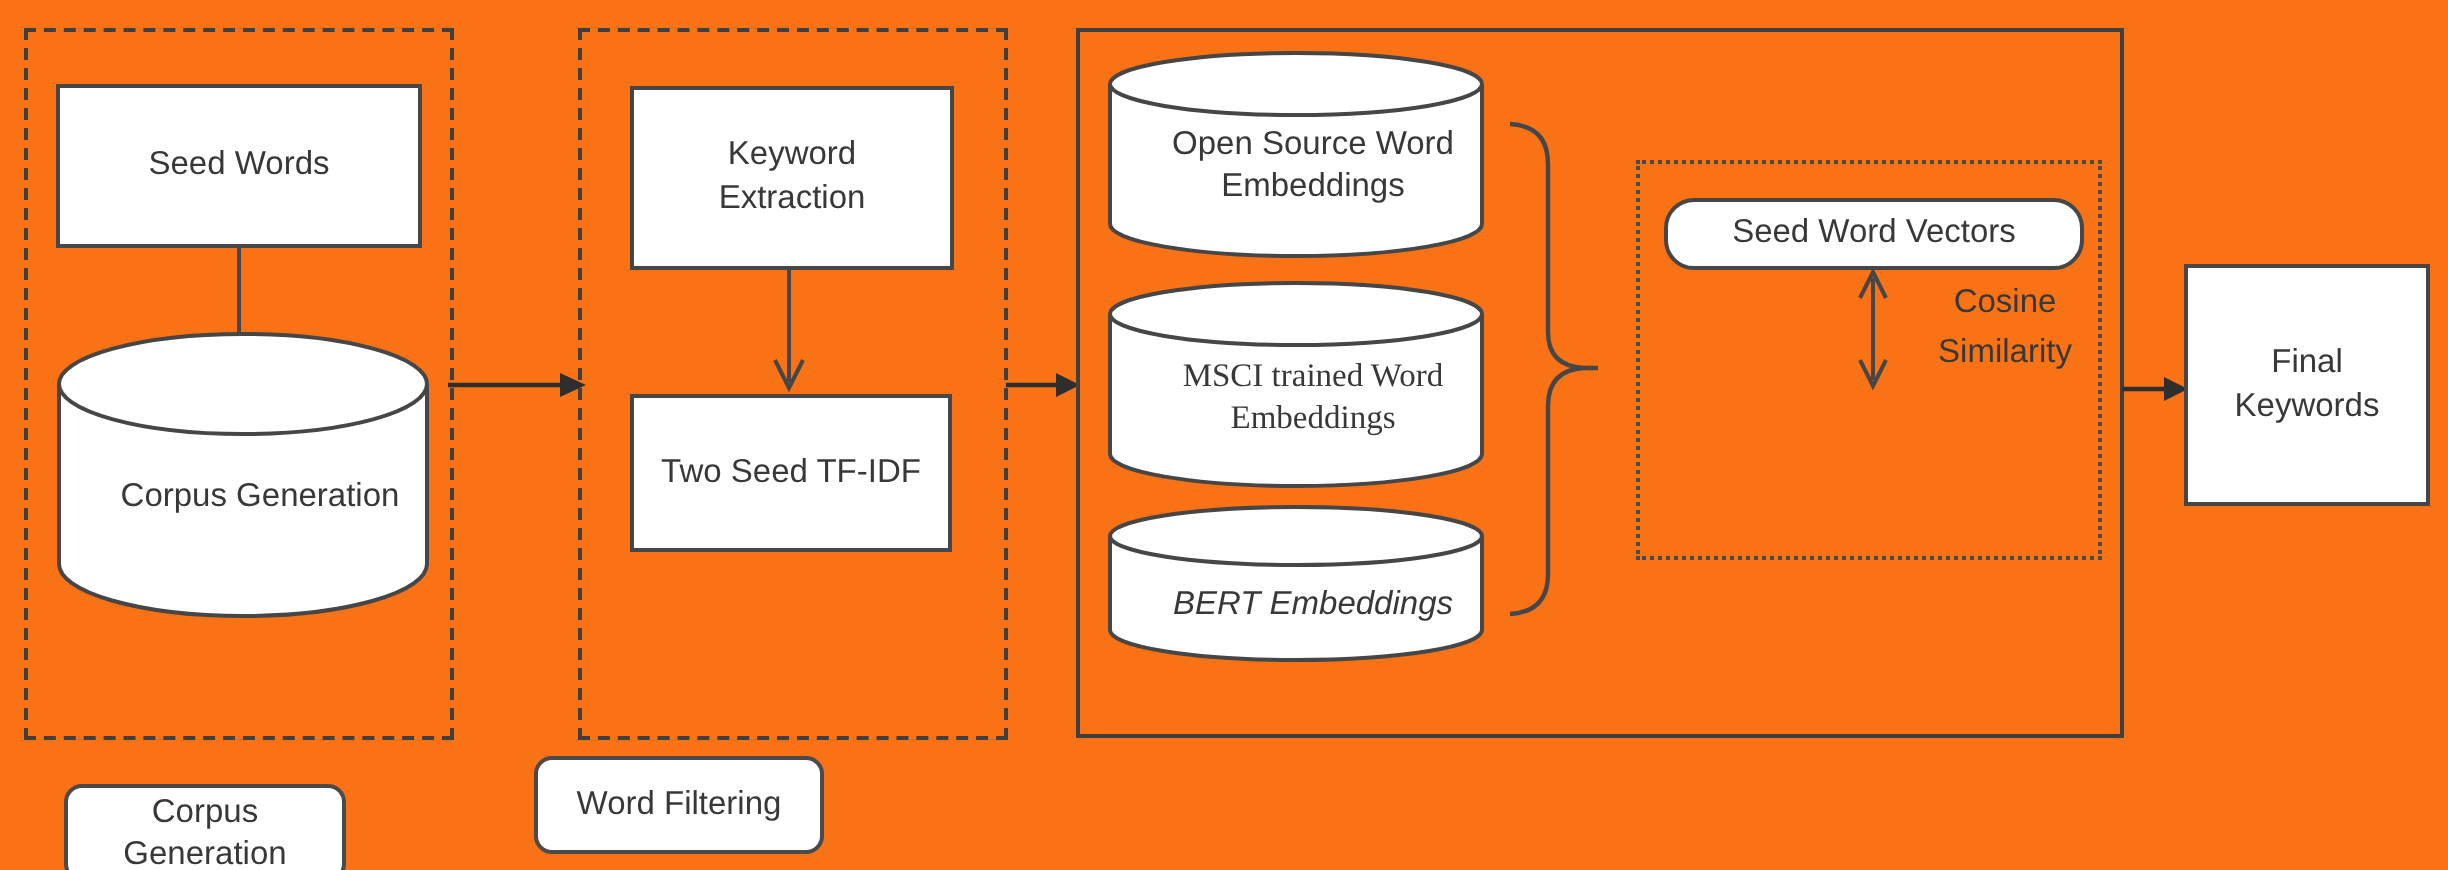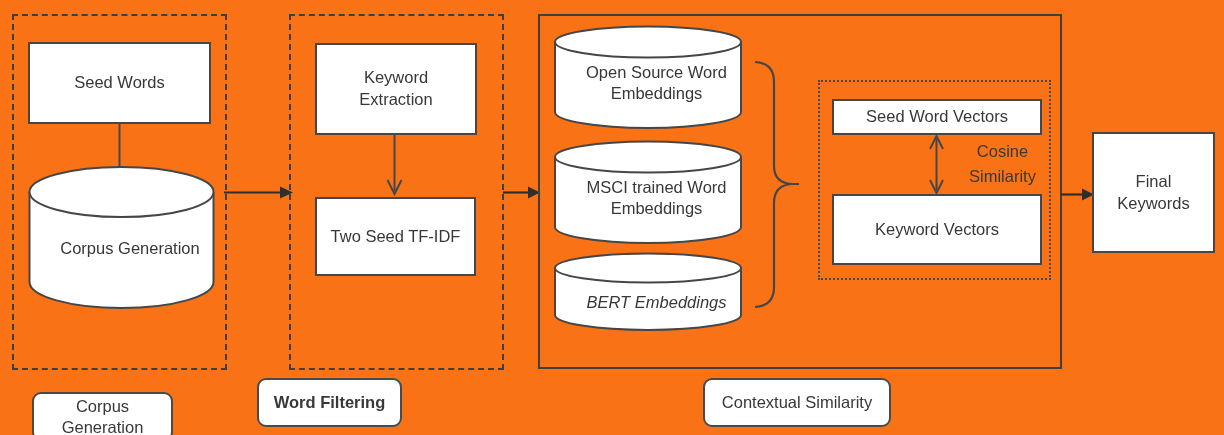--- a/index.html
+++ b/index.html
@@ -91,21 +91,21 @@
 
   <svg class="arrow" style="left:386px;top:135px;" width="17" height="62" viewBox="0 0 17 62">
     <line x1="8.5" y1="0" x2="8.5" y2="56" stroke="#464646" stroke-width="2"></line>
     <polyline points="1.5,45 8.5,59 15.5,45" fill="none" stroke="#464646" stroke-width="2"></polyline>
   </svg>
 
   <div class="node" style="left:315px;top:197px;width:157px;height:75px;">
     <span>Two Seed TF-IDF</span>
   </div>
 
-  <div class="stage-label" style="left:257px;top:378px;width:141px;height:45px;font-weight:bold;">
+  <div class="stage-label" style="left:267px;top:378px;width:141px;height:45px;">
     <span>Word Filtering</span>
   </div>
 
   <svg class="arrow" style="left:503px;top:184px;" width="38" height="17" viewBox="0 0 38 17">
     <line x1="0" y1="8.5" x2="25" y2="8.5" stroke="#2e2e2e" stroke-width="2.2"></line>
     <polygon points="25,2.5 37,8.5 25,14.5" fill="#2e2e2e"></polygon>
   </svg>
 
   <div class="group solid-group" style="left:538px;top:14px;width:520px;height:351px;"></div>
 
@@ -116,58 +116,52 @@
     </svg>
     <div class="cyl-text" style="top:37px;">Open Source Word
 Embeddings</div>
   </div>
 
   <div class="cylinder" style="left:554px;top:140px;width:188px;height:105px;">
     <svg width="188" height="105" viewBox="0 0 188 105">
       <path d="M 1 17 L 1 87 A 93 16 0 0 0 187 87 L 187 17" fill="#ffffff" stroke="#464646" stroke-width="2"></path>
       <ellipse cx="94" cy="17" rx="93" ry="15.5" fill="#ffffff" stroke="#464646" stroke-width="2"></ellipse>
     </svg>
-    <div class="cyl-text" style="top:37px;">MSCI trained Word
+    <div class="cyl-text" style="top:37px;font-family:Liberation Serif, serif;">MSCI trained Word
 Embeddings</div>
   </div>
 
   <div class="cylinder" style="left:554px;top:252px;width:188px;height:80px;">
     <svg width="188" height="80" viewBox="0 0 188 80">
       <path d="M 1 16 L 1 63 A 93 15 0 0 0 187 63 L 187 16" fill="#ffffff" stroke="#464646" stroke-width="2"></path>
       <ellipse cx="94" cy="16" rx="93" ry="14.5" fill="#ffffff" stroke="#464646" stroke-width="2"></ellipse>
     </svg>
     <div class="cyl-text" style="top:40px;font-style:italic;">BERT Embeddings</div>
   </div>
 
   <svg class="arrow" style="left:752px;top:60px;" width="50" height="249" viewBox="0 0 50 249">
     <path d="M 3 2 Q 22 3 22 22 L 22 106 Q 22 123 40 124 L 47 124 M 40 124 Q 22 125 22 143 L 22 227 Q 22 246 3 247" fill="none" stroke="#464646" stroke-width="2.2"></path>
   </svg>
 
   <div class="group dotted" style="left:818px;top:80px;width:229px;height:196px;"></div>
 
-  <div class="node" style="left:832px;top:99px;width:206px;height:32px;">
+  <div class="node" style="left:832px;top:99px;width:206px;height:32px;border-radius:15px;">
     <span>Seed Word Vectors</span>
   </div>
 
   <svg class="arrow" style="left:928px;top:134px;" width="17" height="61" viewBox="0 0 17 61">
     <line x1="8.5" y1="5" x2="8.5" y2="56" stroke="#464646" stroke-width="2"></line>
     <polyline points="2,15 8.5,2 15,15" fill="none" stroke="#464646" stroke-width="2"></polyline>
     <polyline points="2,46 8.5,59 15,46" fill="none" stroke="#464646" stroke-width="2"></polyline>
   </svg>
 
   <div class="float-text" style="left:955px;top:139px;width:95px;">Cosine
 Similarity</div>
 
-  <div class="node" style="left:832px;top:194px;width:206px;height:67px;">
-    <span>Keyword Vectors</span>
-  </div>
 
-  <div class="stage-label" style="left:703px;top:378px;width:184px;height:45px;">
-    <span>Contextual Similarity</span>
-  </div>
 
   <svg class="arrow" style="left:1061px;top:186px;" width="34" height="17" viewBox="0 0 34 17">
     <line x1="0" y1="8.5" x2="21" y2="8.5" stroke="#2e2e2e" stroke-width="2.2"></line>
     <polygon points="21,2.5 33,8.5 21,14.5" fill="#2e2e2e"></polygon>
   </svg>
 
   <div class="node" style="left:1092px;top:132px;width:119px;height:117px;">
     <span>Final
 Keywords</span>
   </div>

